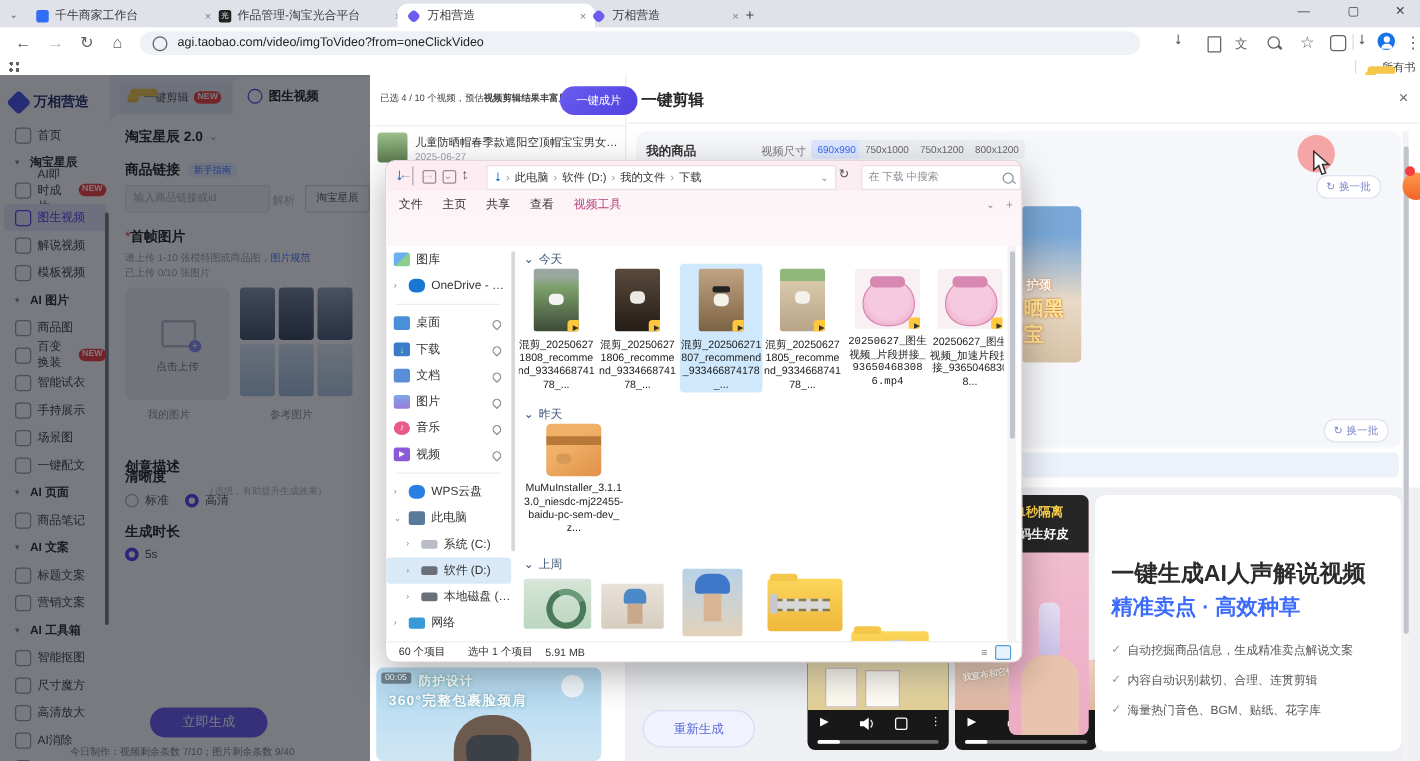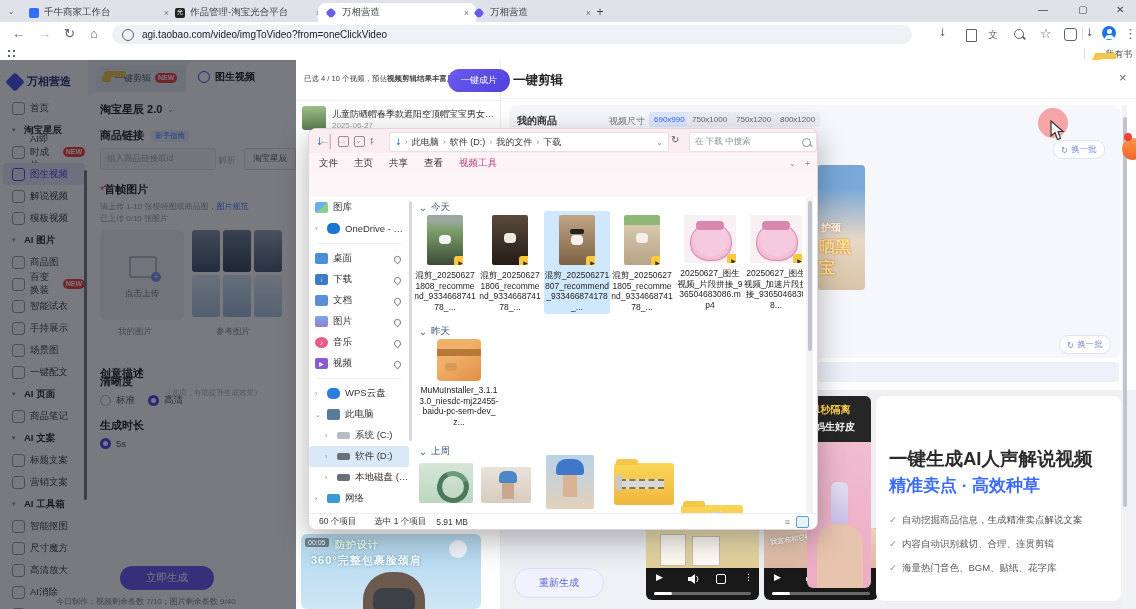--- a/index.html
+++ b/index.html
@@ -599,21 +599,21 @@
           <div class="mbadge">▶</div>
         </div>
         <div class="fname" style="margin-top:5px;">混剪_202506271805_recommend_933466874178_...</div>
       </div>
       <div class="fitem" style="left:262px;top:18px;width:66px;">
         <div class="thumb" style="width:52px;height:48px;background:#f8f0f2;">
           <div style="position:absolute;left:6px;top:8px;width:40px;height:36px;border-radius:50% 50% 45% 45%;background:radial-gradient(circle at 50% 40%,#f6cade 55%,#e89ec4);border:1px solid #d888b0;"></div>
           <div style="position:absolute;left:12px;top:6px;width:28px;height:9px;border-radius:4px;background:#d888b0;"></div>
           <div class="mbadge">▶</div>
         </div>
-        <div class="fname" style="margin-top:5px;">20250627_图生视频_片段拼接_936504683086.mp4</div>
+        <div class="fname" style="margin-top:5px;font-family:Liberation Mono, monospace;">20250627_图生视频_片段拼接_936504683086.mp4</div>
       </div>
       <div class="fitem" style="left:328px;top:18px;width:66px;">
         <div class="thumb" style="width:52px;height:48px;background:#f8f0f2;">
           <div style="position:absolute;left:6px;top:8px;width:40px;height:36px;border-radius:50% 50% 45% 45%;background:radial-gradient(circle at 50% 40%,#f6cade 55%,#e89ec4);border:1px solid #d888b0;"></div>
           <div style="position:absolute;left:12px;top:6px;width:28px;height:9px;border-radius:4px;background:#d888b0;"></div>
           <div class="mbadge">▶</div>
         </div>
         <div class="fname" style="margin-top:5px;">20250627_图生视频_加速片段拼接_93650468308...</div>
       </div>
 

